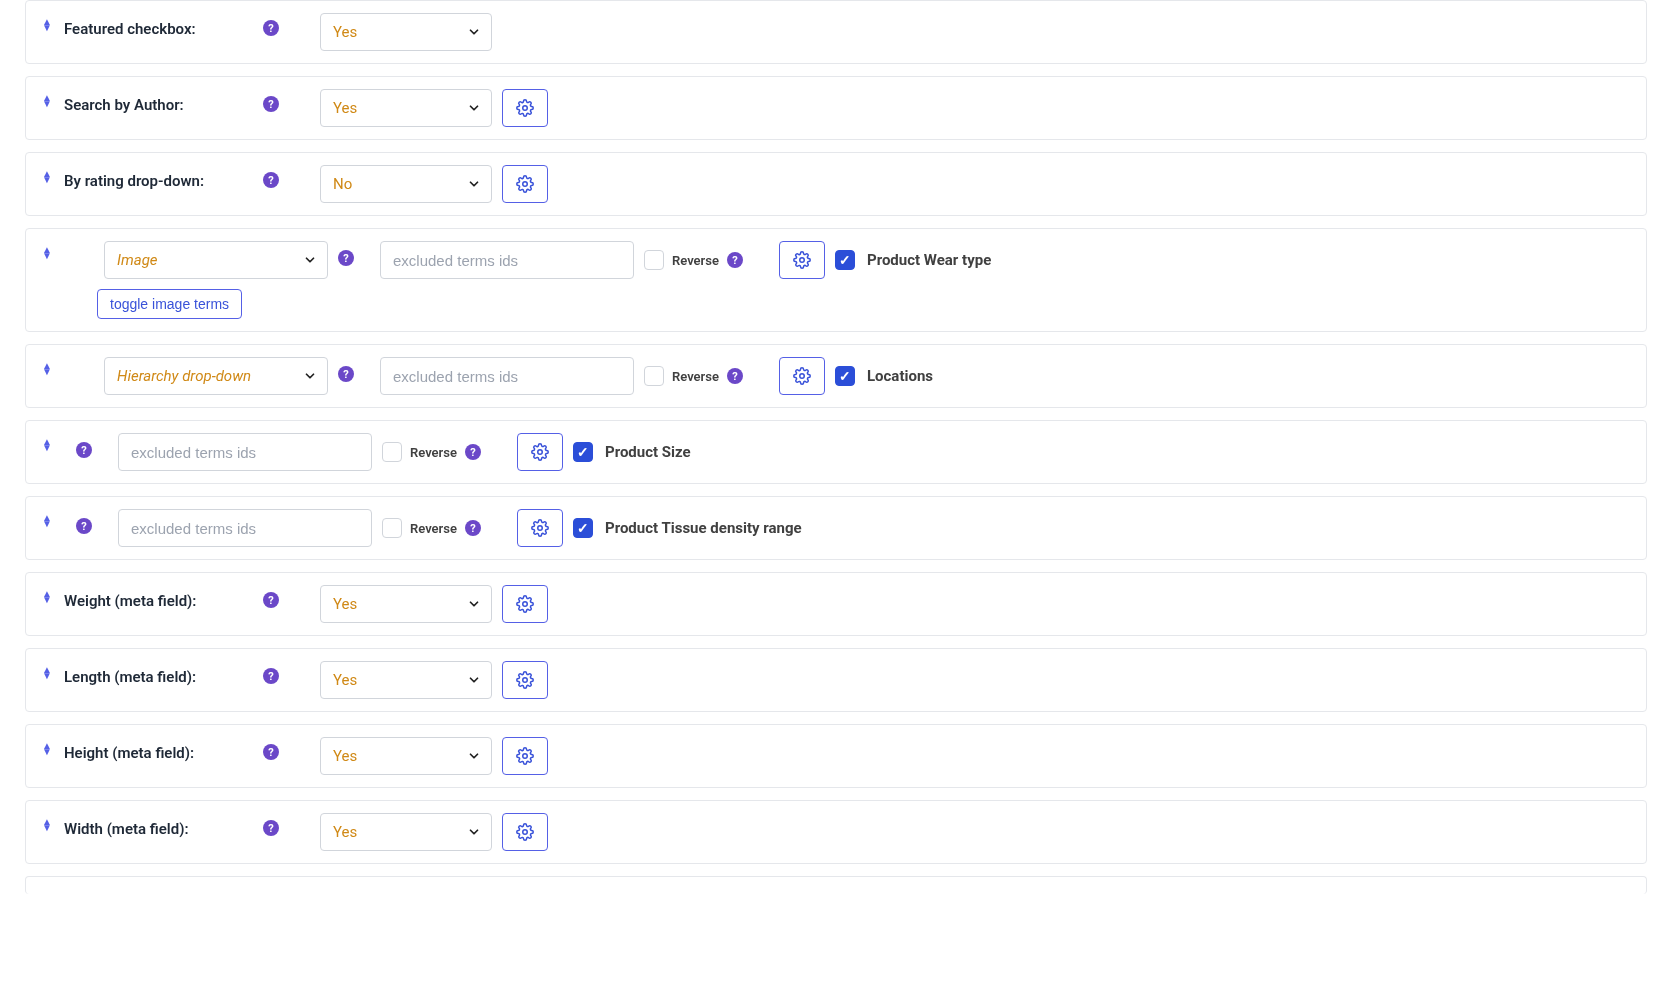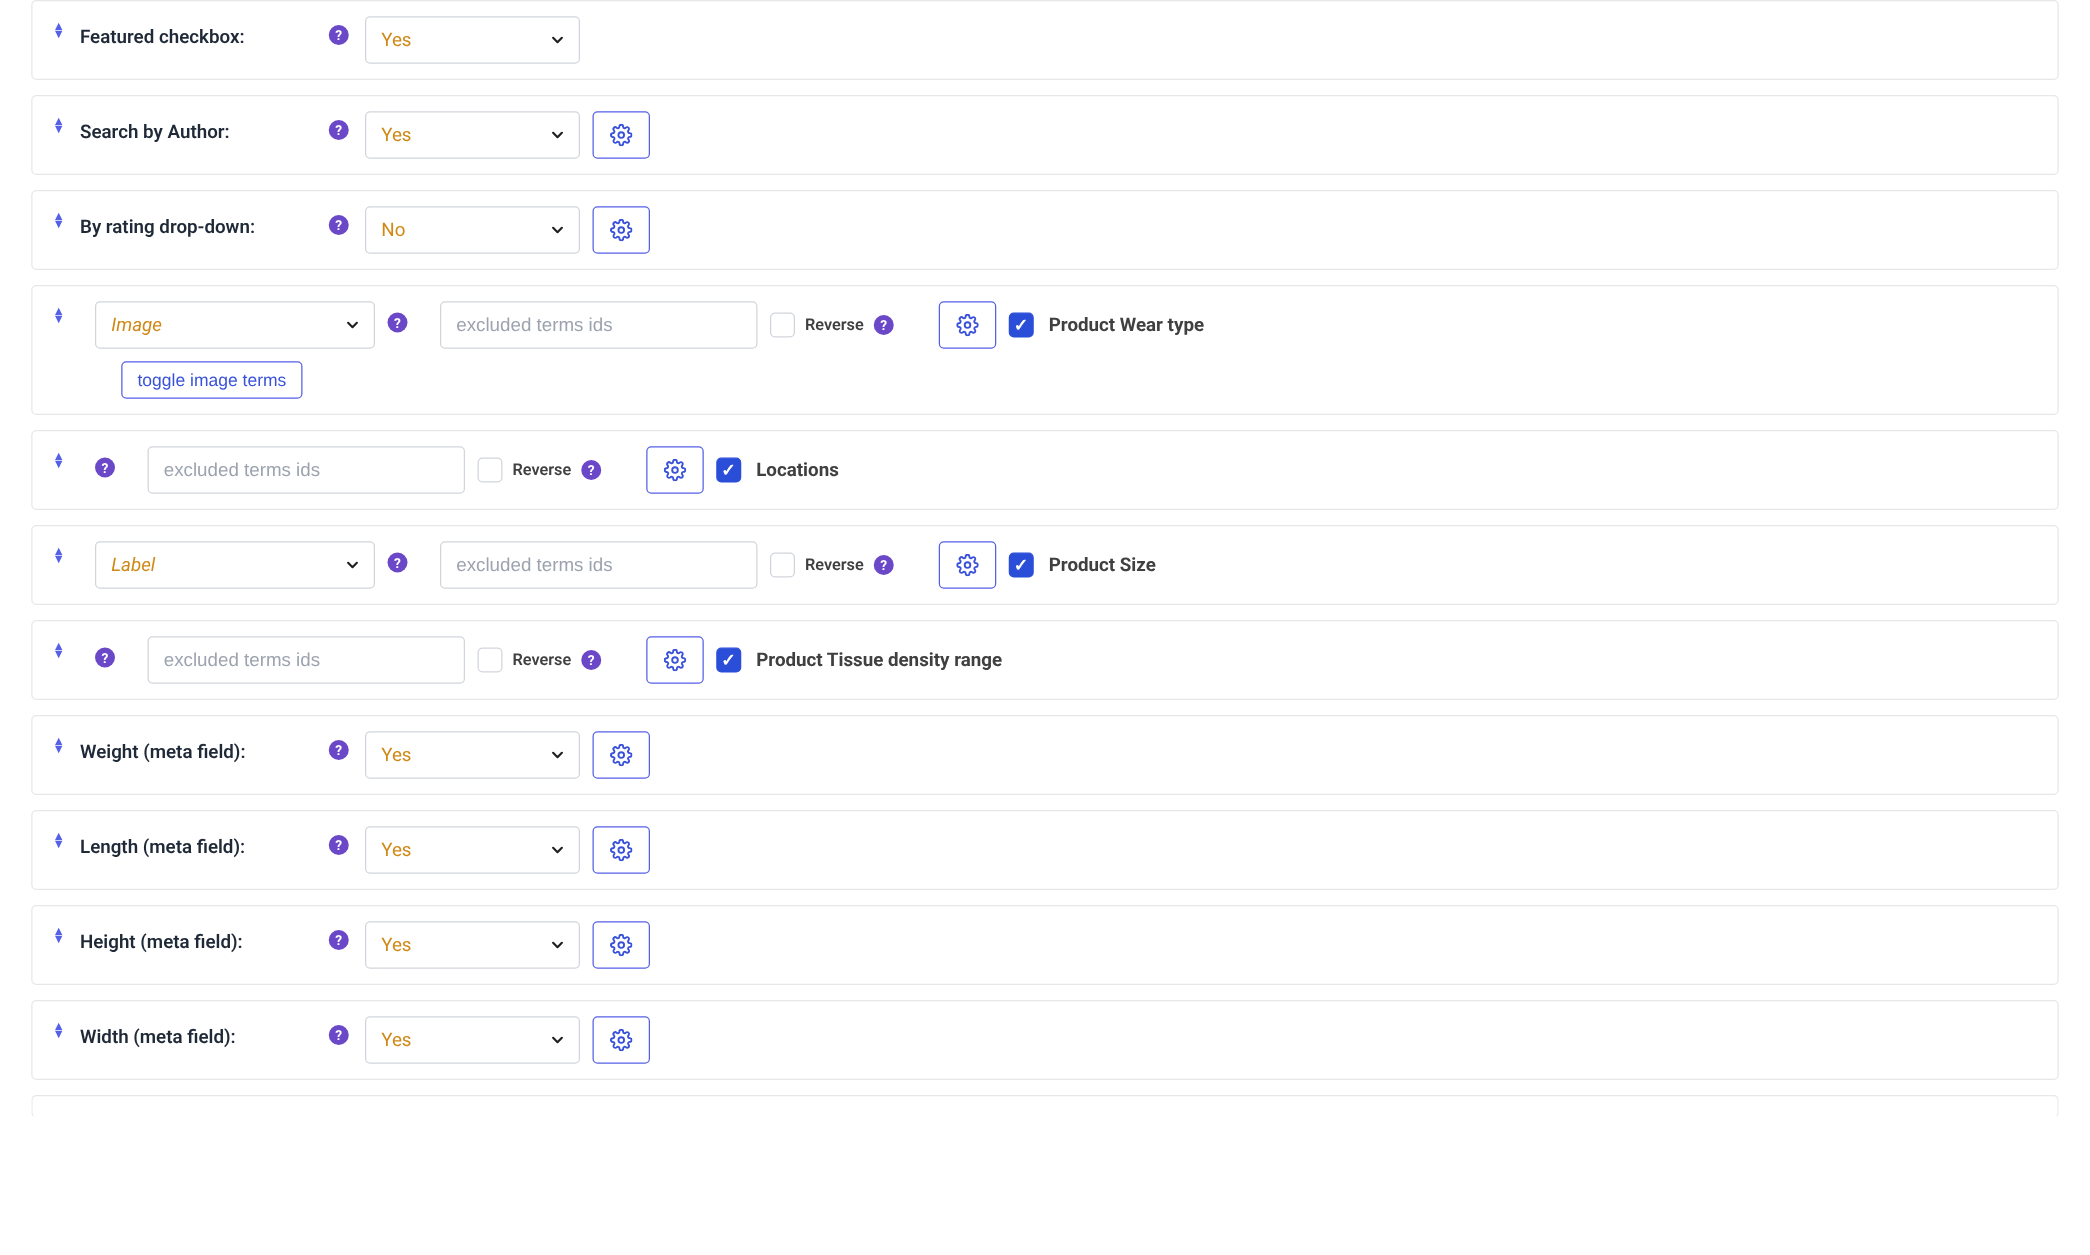--- a/index.html
+++ b/index.html
@@ -62,20 +62,21 @@
     border: 1px solid #d1d5db;
     border-radius: 4px;
     height: 38px;
     display: flex;
     align-items: center;
     padding: 0 36px 0 12px;
     color: #d08916;
     font-size: 15px;
     background: #fff;
     cursor: pointer;
+    margin-left: 28px;
   }
   .select.small { width: 172px; }
   .select.wide  { width: 224px; font-style: italic; }
   .chevron {
     position: absolute;
     right: 10px;
     top: 50%;
     transform: translateY(-50%);
   }
   .chevron svg { display: block; }
@@ -264,20 +265,28 @@
     <div>
       <button class="toggle-btn">toggle image terms</button>
     </div>
   </div>
 </div>
 
 <div class="row">
   <div class="sort-handle">▲<br>▼</div>
   <div class="mid-gap"></div>
   <div class="tax-line">
+    <div class="select wide">
+      <span>Hierarchy drop-down</span>
+      <span class="chevron">
+        <svg width="14" height="14" viewBox="0 0 24 24" fill="none" stroke="#222" stroke-width="3" stroke-linecap="round" stroke-linejoin="round">
+            <polyline points="6 9 12 15 18 9"></polyline>
+          </svg>
+      </span>
+    </div>
     <div class="v-center">
         <div class="help-icon">?</div>
       </div>
     <input class="excl-input" placeholder="excluded terms ids" style="">
     <div class="rev-group">
       <div class="checkbox"></div>
       <span class="rev-label">Reverse</span>
       <div class="help-icon">?</div>
     </div>
     <div style="width:16px"></div>
@@ -291,28 +300,20 @@
       <div class="checkbox checked"></div>
       <span class="attr-name">Locations</span>
     </div>
   </div>
 </div>
 
 <div class="row">
   <div class="sort-handle">▲<br>▼</div>
   <div class="mid-gap"></div>
   <div class="tax-line">
-    <div class="select wide">
-      <span>Label</span>
-      <span class="chevron">
-        <svg width="14" height="14" viewBox="0 0 24 24" fill="none" stroke="#222" stroke-width="3" stroke-linecap="round" stroke-linejoin="round">
-            <polyline points="6 9 12 15 18 9"></polyline>
-          </svg>
-      </span>
-    </div>
     <div class="v-center">
         <div class="help-icon">?</div>
       </div>
     <input class="excl-input" placeholder="excluded terms ids" style="">
     <div class="rev-group">
       <div class="checkbox"></div>
       <span class="rev-label">Reverse</span>
       <div class="help-icon">?</div>
     </div>
     <div style="width:16px"></div>

